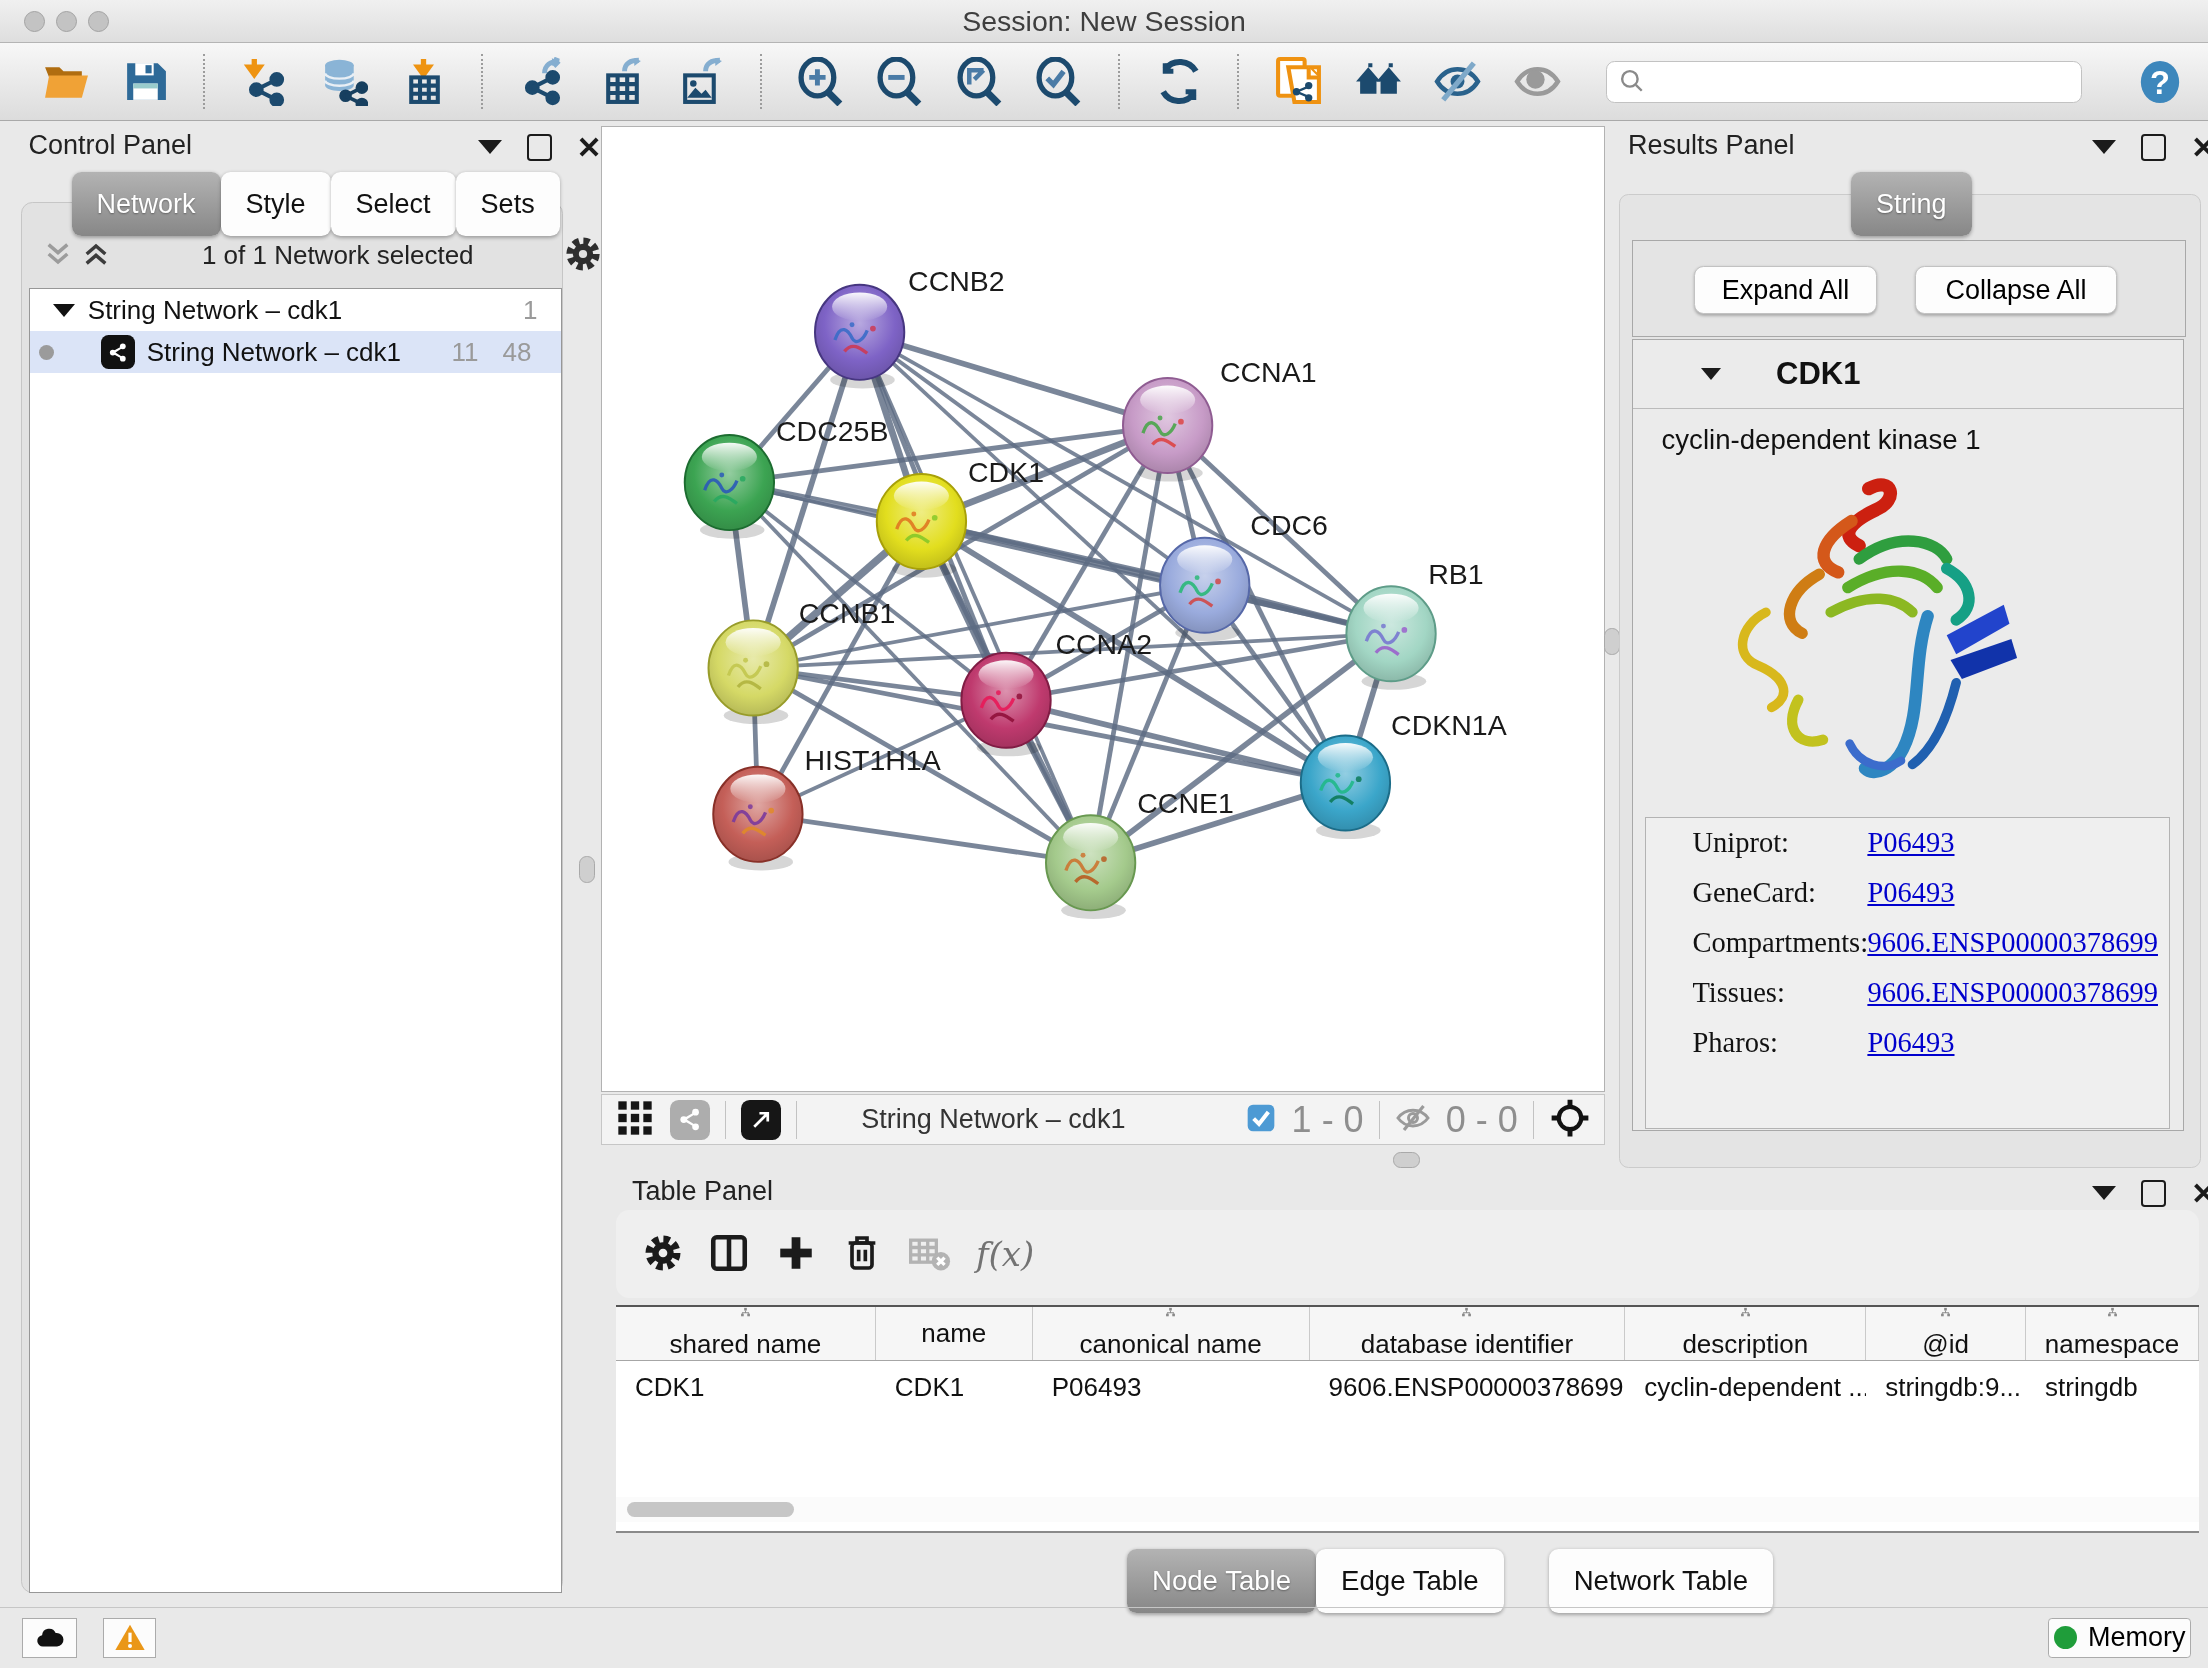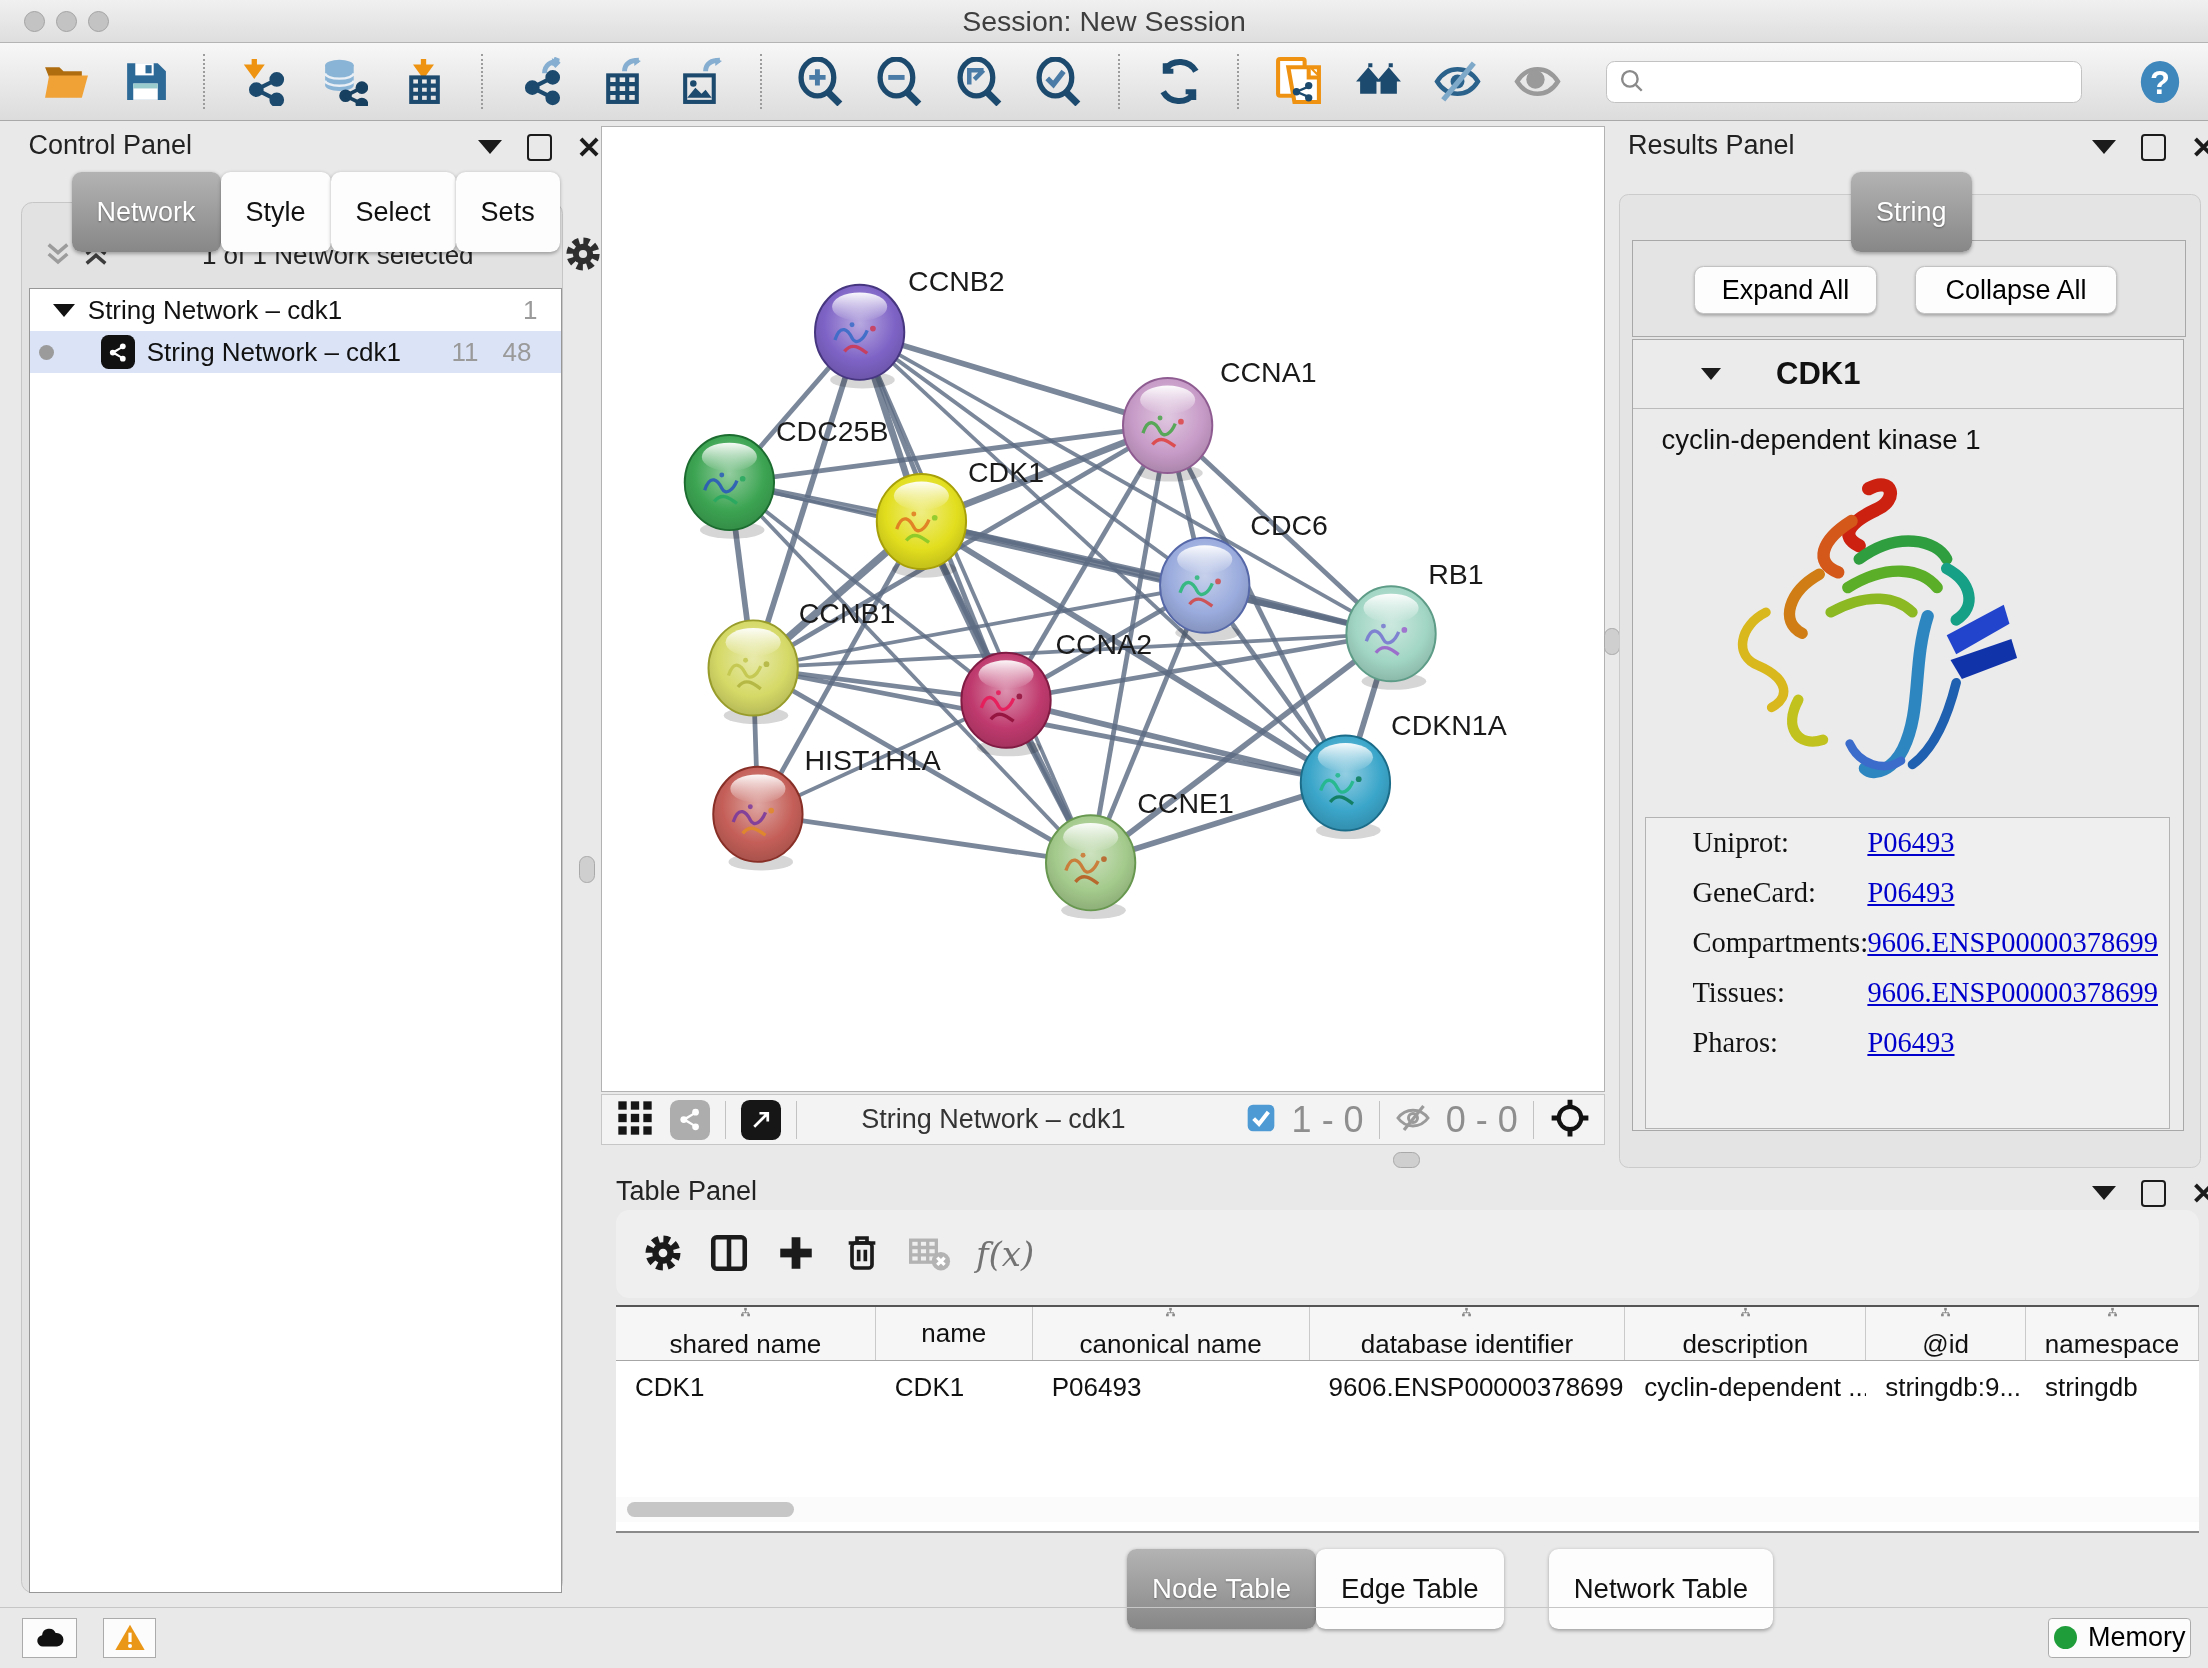--- a/index.html
+++ b/index.html
@@ -22,21 +22,21 @@
     border-radius:8.6px;display:flex;align-items:center;padding-left:11.4px;box-sizing:border-box;margin-right:27px;}
   .searchbox input{border:none;outline:none;font-size:25px;width:409px;background:transparent;}
   .helpbtn{width:46px;height:46px;margin-right:25px;flex:0 0 auto;}
   
   .ptitle{font-size:27px;color:#222;}
   .pbtns{position:absolute;display:flex;align-items:center;gap:25px;}
   .caret{width:0;height:0;border-left:12.4px solid transparent;border-right:12.4px solid transparent;
     border-top:14.3px solid #1b1b1b;}
   .maxbox{width:21px;height:23px;border:2.9px solid #1b1b1b;border-radius:3.8px;}
   .closex{font-size:30px;font-weight:bold;color:#1b1b1b;line-height:23px;}
-  .tab{height:48px;line-height:48px;padding:16px 25px;background:#fdfdfd;color:#111;
+  .tab{height:48px;line-height:48px;padding:8px 25px;background:#fdfdfd;color:#111;
     font-size:27px;border-radius:9.5px;box-shadow:0 1.9px 3.8px rgba(0,0,0,.3);text-align:center;}
   .tab.sel{background:linear-gradient(#b3b3b3,#878787);color:#fff;text-shadow:0 1px 1.9px rgba(0,0,0,.35);}
   
   #control-panel{position:absolute;left:9.5px;top:126px;width:563px;height:1472px;}
   #cp-tabs{position:absolute;left:62px;top:46px;display:flex;z-index:2;}
   .cp-inner{position:absolute;left:11.4px;top:76px;width:540px;height:1389px;background:#e2e2e2;
     border:1px solid #c6c6c6;border-radius:11.4px;}
   .cp-status{position:absolute;left:11.4px;top:103px;width:600px;height:53px;display:flex;align-items:center;}
   .cp-status .txt{flex:1;text-align:center;font-size:26px;color:#222;}
   #net-list{position:absolute;left:19px;top:162px;width:533px;height:1305px;background:#fff;
@@ -669,21 +669,21 @@
           <div class="xrow">
             <span class="xlabel">Pharos:</span>
                <span class="xvalue">P06493</span>
           </div>
         </div>
     </div>
   </div>
 </div>
 
 <div id="table-panel">
-  <span class="ptitle" style="position:absolute;left:15px;top:3.8px">Table Panel</span>
+  <span class="ptitle" style="position:absolute;left:31px;top:3.8px">Table Panel</span>
   <span class="pbtns" style="left:1491px;top:7.6px">
     <span class="caret"></span>
     <span class="maxbox"></span>
     <span class="closex">✕</span>
   </span>
   <div class="tp-toolbar">
     <span><svg width="40" height="40" viewBox="0 0 24 24">
           <circle cx="12" cy="12" r="7.5" fill="none" stroke="#1b1b1b" stroke-width="6" stroke-dasharray="3.4 2.49"></circle>
           <circle cx="12" cy="12" r="6.4" fill="#1b1b1b"></circle>
           <circle cx="12" cy="12" r="2.6" fill="#efefef"></circle>

